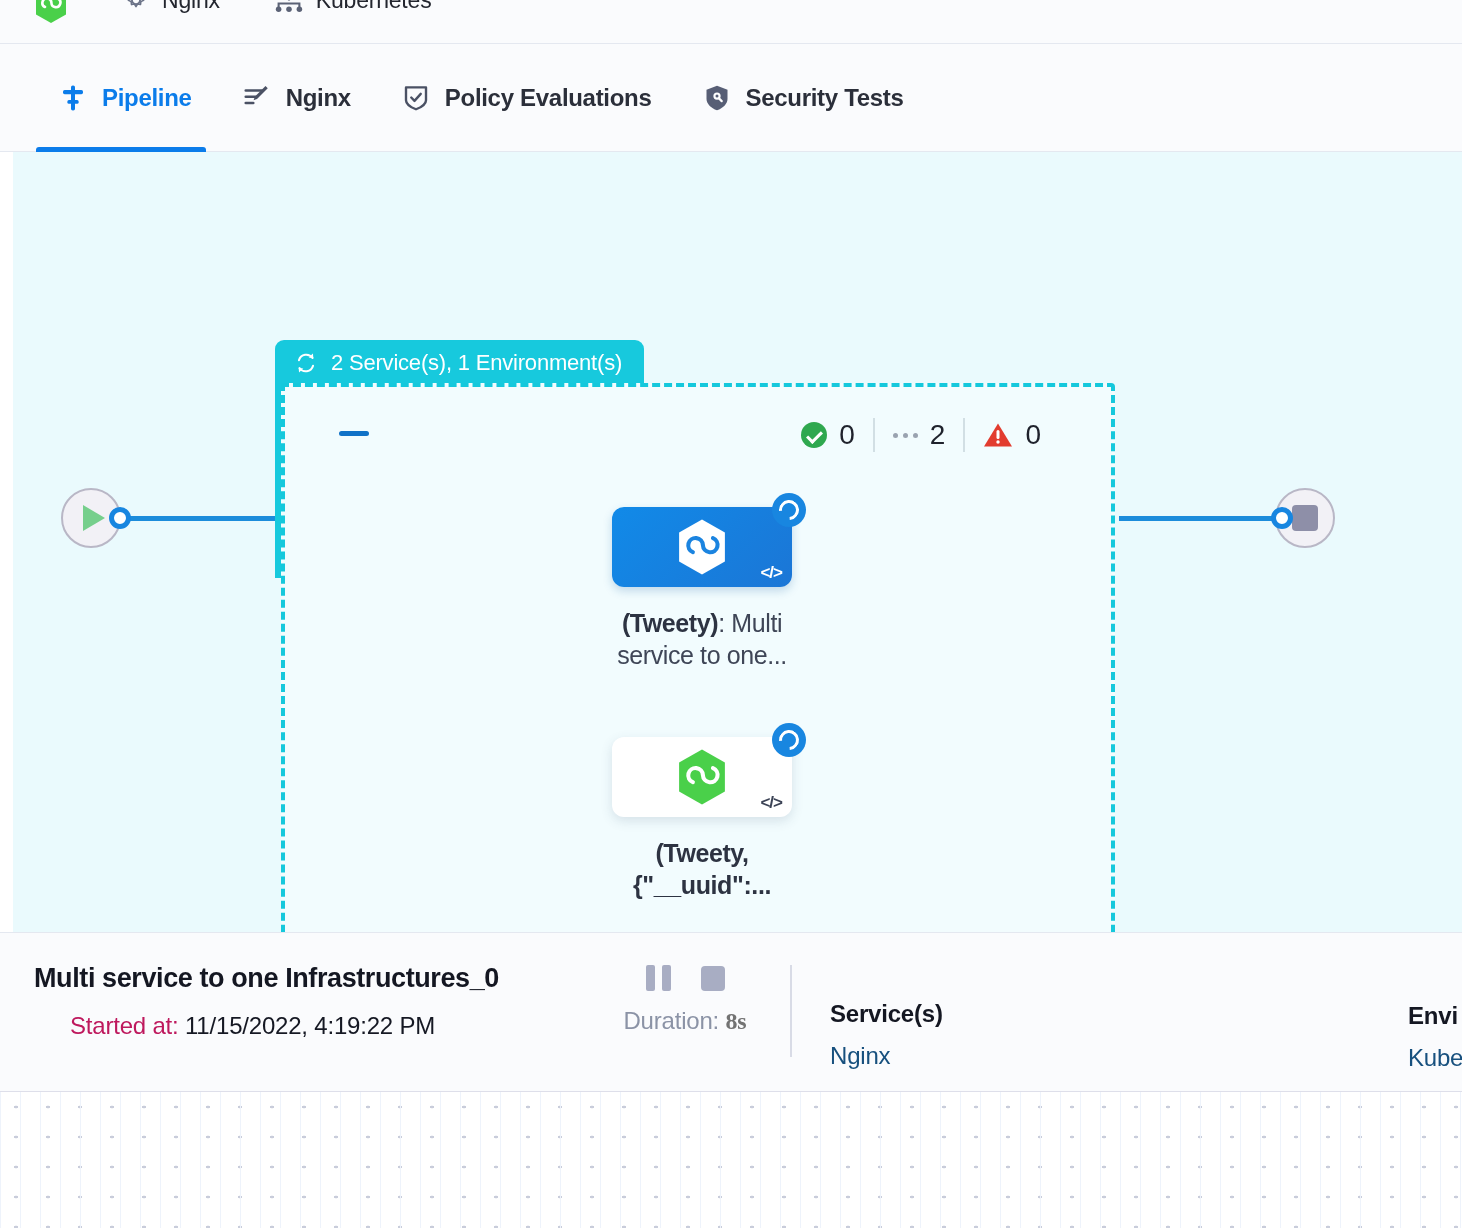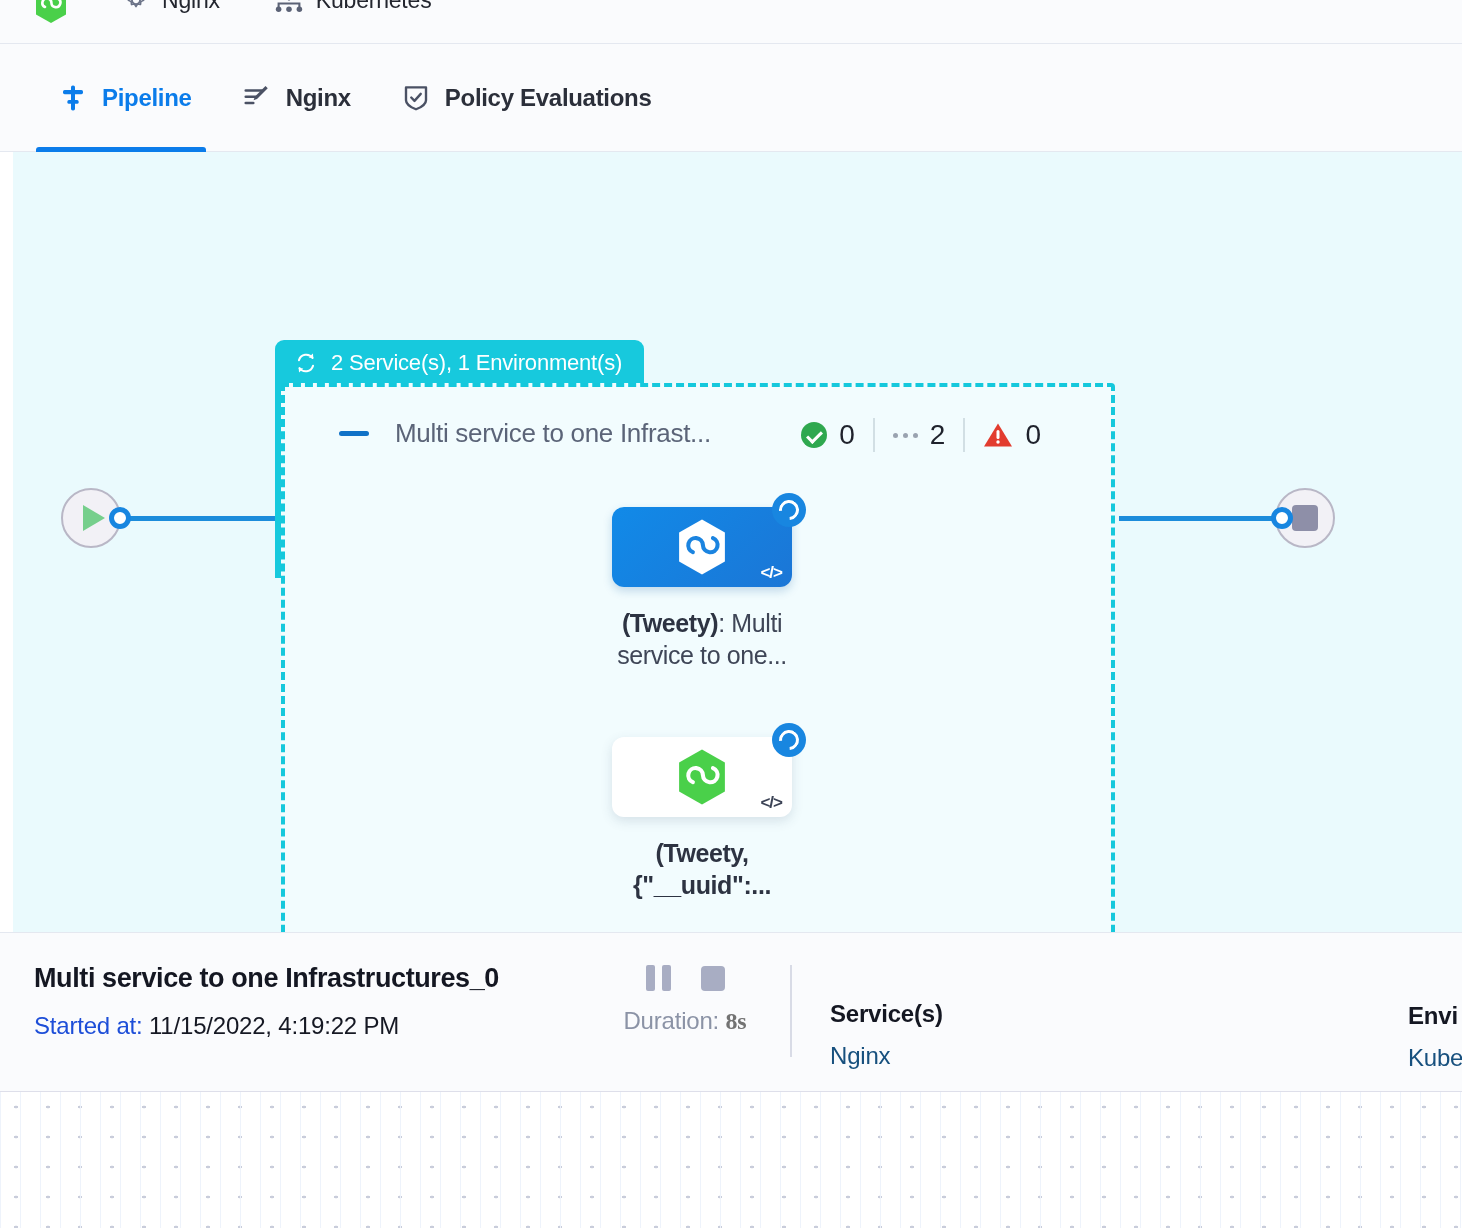--- a/index.html
+++ b/index.html
@@ -170,21 +170,21 @@
 
   
   .detail {
     position: absolute; left: 0; top: 932px; width: 1462px; height: 160px;
     background: #fafbfd; border-top: 1px solid #e4e8f0; border-bottom: 1px solid #dedfea;
     display: flex; align-items: flex-start; padding: 30px 0 0 0; overflow: hidden;
   }
   .detail-left { padding-left: 34px; width: 580px; }
   .detail-title { font-size: 27px; font-weight: bold; color: #141722; letter-spacing: -.4px; }
   .detail-sub { margin-top: 18px; font-size: 24px; color: #151823; letter-spacing: -.2px; }
-  .detail-sub .muted { color: #1d4ed8; }
+  .detail-sub .muted { color: #be185d; margin-left: 36px; }
 
   .detail-duration { width: 210px; display: flex; flex-direction: column; align-items: center; padding-top: 2px; }
   .dur-controls { display: flex; align-items: center; gap: 30px; }
   .pause-ico { display: flex; gap: 7px; }
   .pause-ico i { width: 9px; height: 26px; border-radius: 2px; background: #a8adc3; display: block; }
   .stop-ico { width: 24px; height: 25px; border-radius: 4px; background: #a8adc3; }
   .dur-text { margin-top: 16px; font-size: 24px; color: #8b93a6; letter-spacing: -.2px; white-space: nowrap; }
   .dur-text b { color: #737373; font-weight: bold; font-family: Liberation Serif, serif; }
 
   .detail-divider { width: 2px; height: 92px; background: #d8dbe6; margin: 2px 0 0 0; }
@@ -254,20 +254,29 @@
     </div>
 
     <div class="tab">
       <svg class="tab-icon" viewBox="0 0 24 24">
         <path d="M4 3.5h16v10.2c0 3.4-4 5.7-8 7.3-4-1.6-8-3.9-8-7.3z" fill="none" stroke="#4a5164" stroke-width="1.9" stroke-linejoin="round"></path>
         <path d="M8.2 11.6l2.6 2.7 5-5.6" fill="none" stroke="#4a5164" stroke-width="1.9" stroke-linecap="round" stroke-linejoin="round"></path>
       </svg>
       <span class="tab-label">Policy Evaluations</span>
     </div>
 
+    <div class="tab">
+      <svg class="tab-icon" viewBox="0 0 24 24">
+        <path d="M12 2.2l8.4 3.2v7.1c0 4.2-3.6 7.4-8.4 9.3-4.8-1.9-8.4-5.1-8.4-9.3V5.4z" fill="#575e75"></path>
+        <circle cx="12" cy="10.4" r="2.9" fill="#ffffff"></circle>
+        <circle cx="12" cy="10.4" r="1.2" fill="#575e75"></circle>
+        <path d="M13.6 12.3l2.2 2.2" stroke="#ffffff" stroke-width="1.7" stroke-linecap="round"></path>
+      </svg>
+      <span class="tab-label">Security Tests</span>
+    </div>
 
   </div>
 
   <div class="canvas">
 
     <div class="edge edge-left"></div>
     <div class="edge edge-right"></div>
 
     <div class="endnode node-start">
       <div class="play-tri"></div>
@@ -287,21 +296,20 @@
         <path d="M18.4 3.2l.4 4.3-4.3-.6z" fill="#ffffff"></path>
         <path d="M5.6 20.8l-.4-4.3 4.3.6z" fill="#ffffff"></path>
       </svg>
       <span class="group-badge-text">2 Service(s), 1 Environment(s)</span>
     </div>
 
     <div class="group-box">
 
       <div class="group-header">
         <div class="collapse-dash"></div>
-        <span class="group-title">Multi service to one Infrast...</span>
       </div>
 
       <div class="counters">
         <div class="counter">
           <span class="ico-ok"></span>
           <span class="counter-num">0</span>
         </div>
         <div class="counter">
           <span class="ico-dots">
               <i></i>

